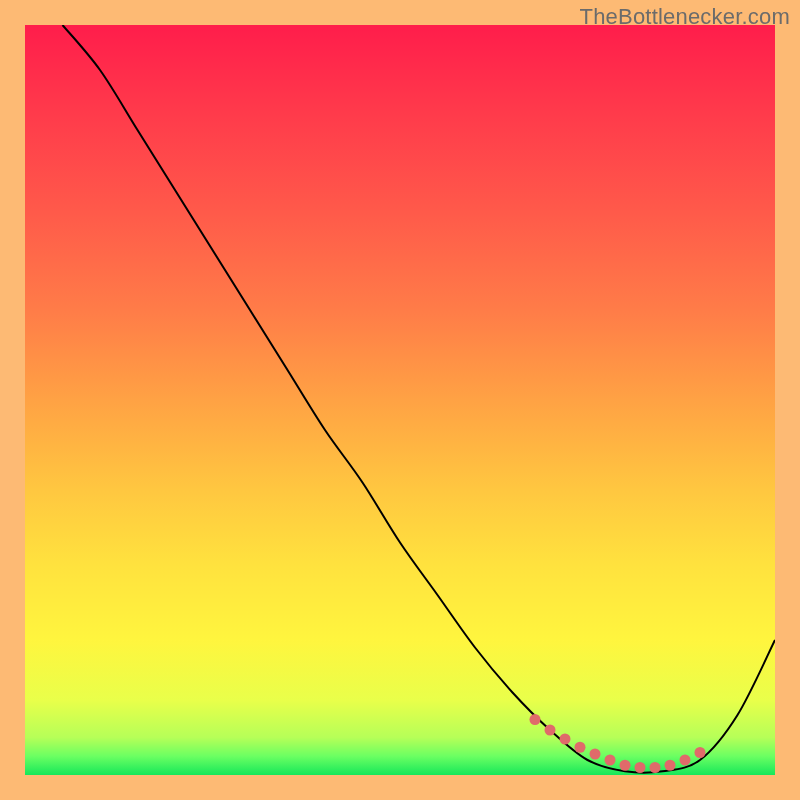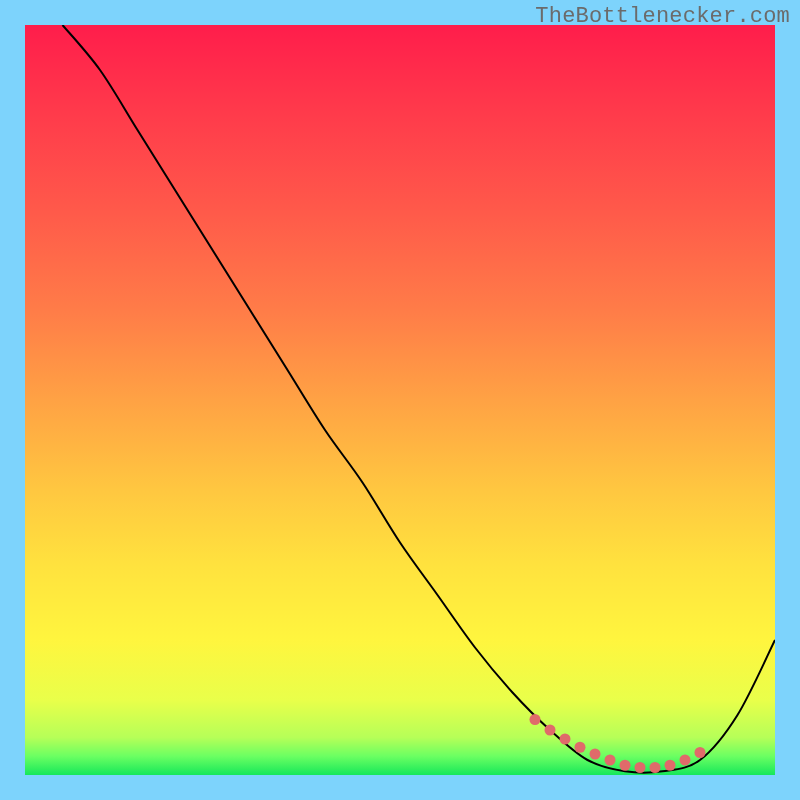--- a/index.html
+++ b/index.html
@@ -10,22 +10,21 @@
     background: #000000;
     overflow: hidden;
     font-family: Arial, Helvetica, sans-serif;
   }
   .frame {
     position: absolute;
     left: 0;
     top: 0;
     width: 800px;
     height: 800px;
-    background: #7dd3fc;
-    font-family: Liberation Mono, monospace;
+    background: #fdba74;
   }
   .watermark {
     position: absolute;
     top: 4px;
     right: 10px;
     color: #6b6b6b;
     font-size: 22px;
     font-weight: 500;
     letter-spacing: 0.2px;
     z-index: 50;

